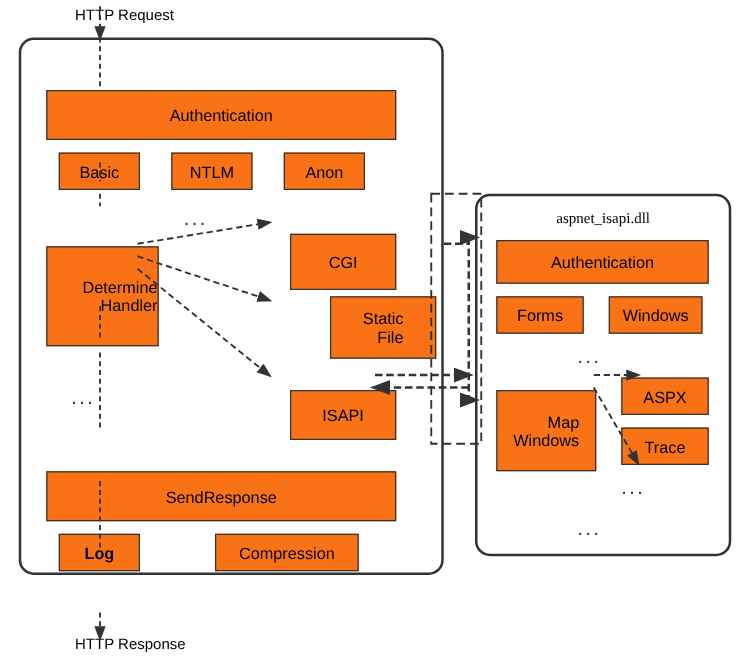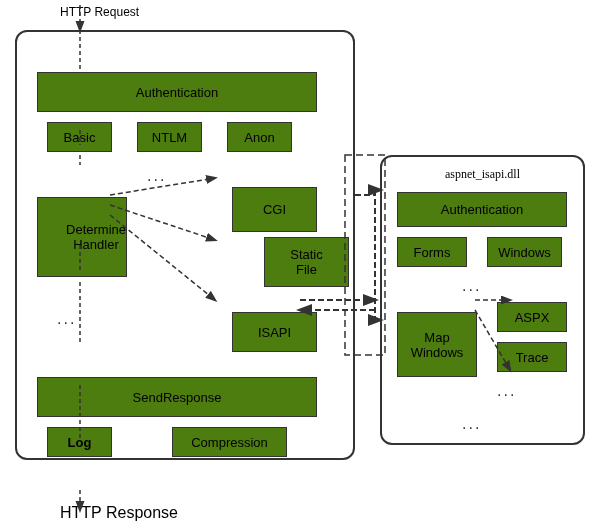--- a/index.html
+++ b/index.html
@@ -40,25 +40,25 @@
       width: 205px;
       height: 290px;
       border: 2px solid #333;
       border-radius: 12px;
     }
 
     
     .box {
       position: absolute;
       border: 1.5px solid #333;
-      background: #4d7c0f;
+      background: #f97316;
       display: flex;
       align-items: center;
       justify-content: center;
-      text-align: center;
+      text-align: right;
     }
 
     
     .auth-main {
       top: 40px;
       left: 20px;
       width: 280px;
       height: 40px;
     }
 
@@ -214,21 +214,21 @@
       top: 5px;
       left: 60px;
       font-size: 12px;
     }
 
     
     .http-resp {
       position: absolute;
       bottom: 5px;
       left: 60px;
-      font-size: 16px;
+      font-size: 12px;
     }
 
     svg.arrows {
       position: absolute;
       top: 0;
       left: 0;
       width: 599px;
       height: 527px;
       pointer-events: none;
     }

